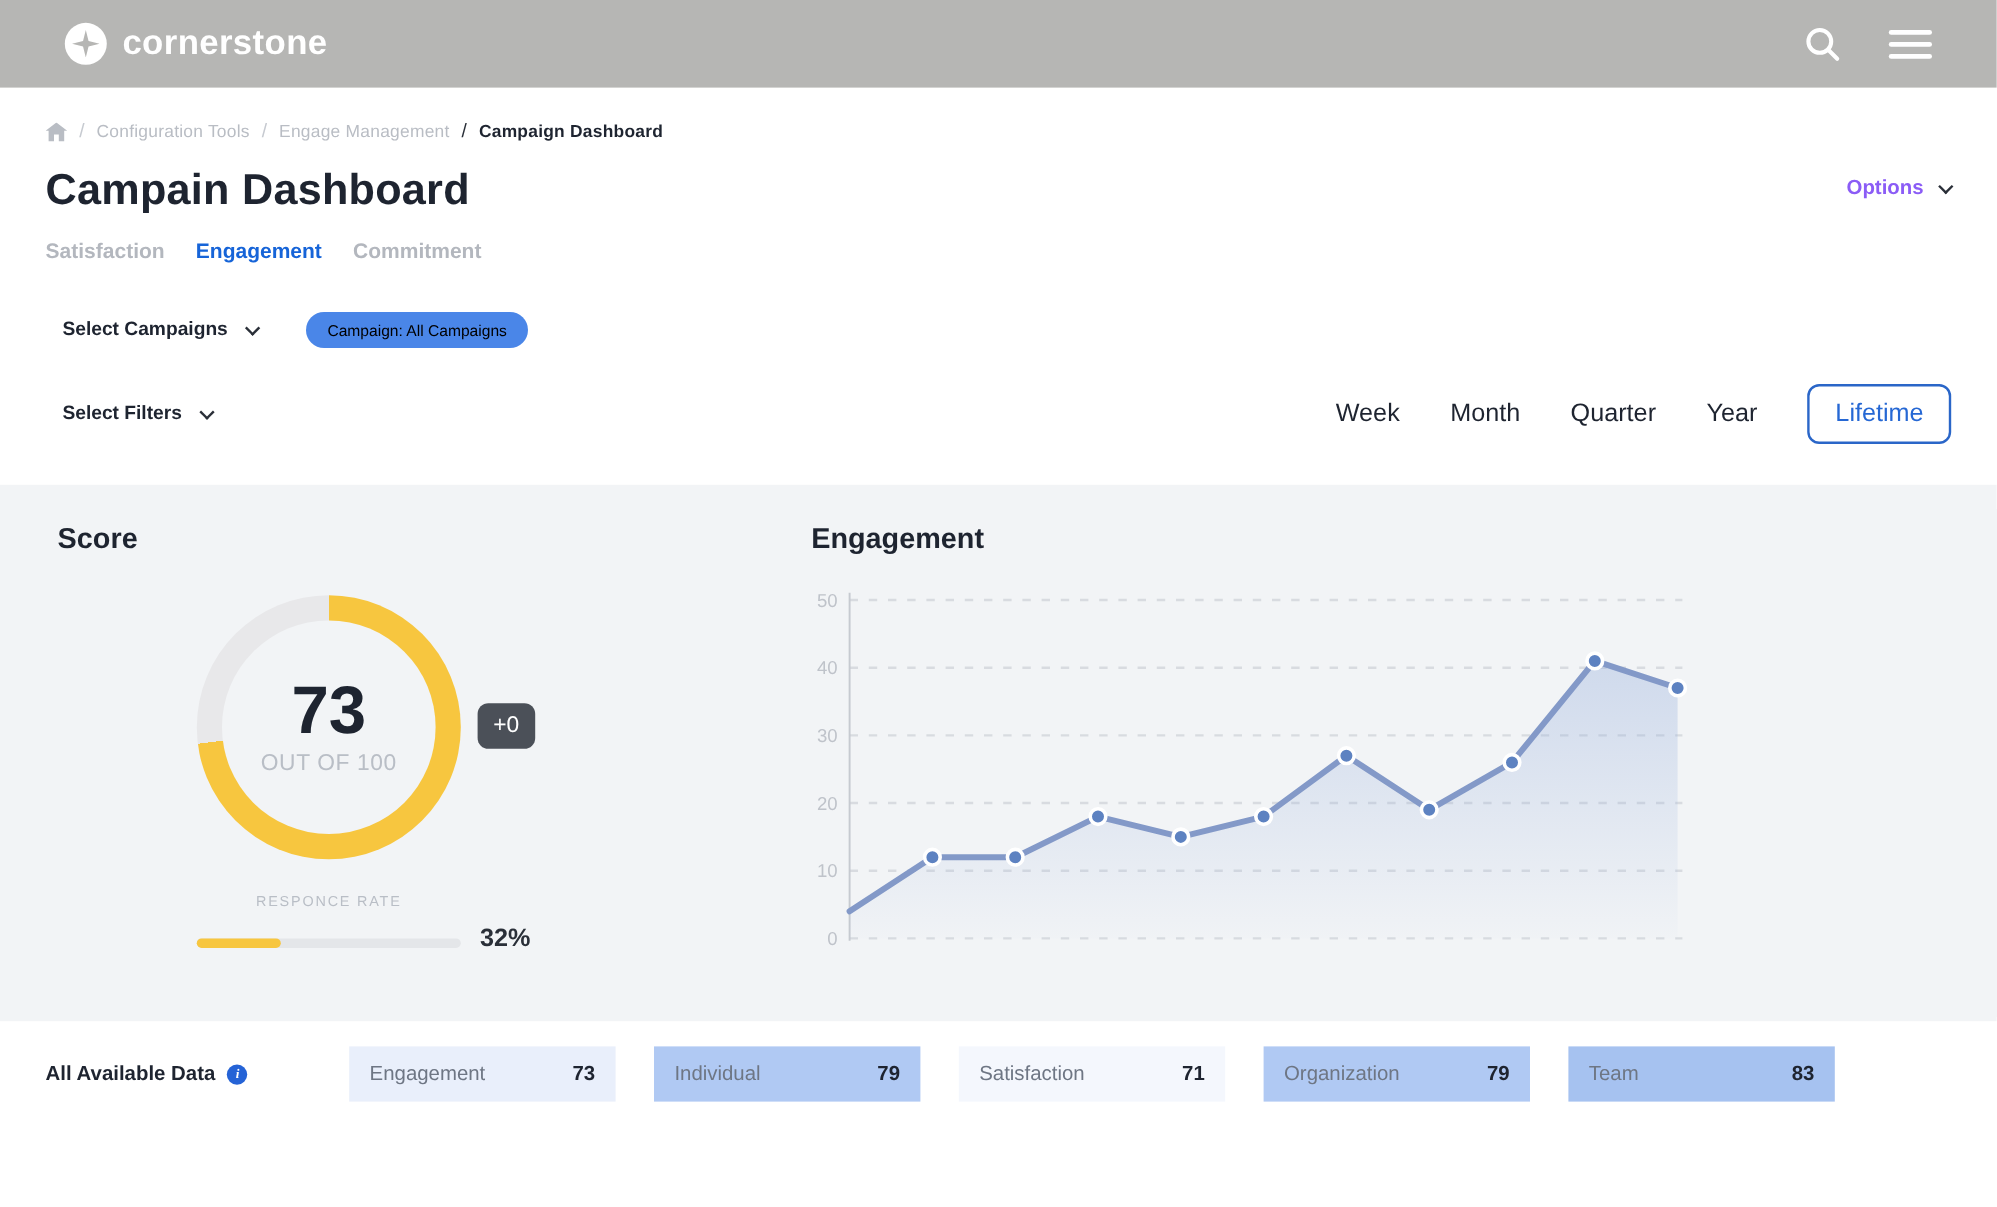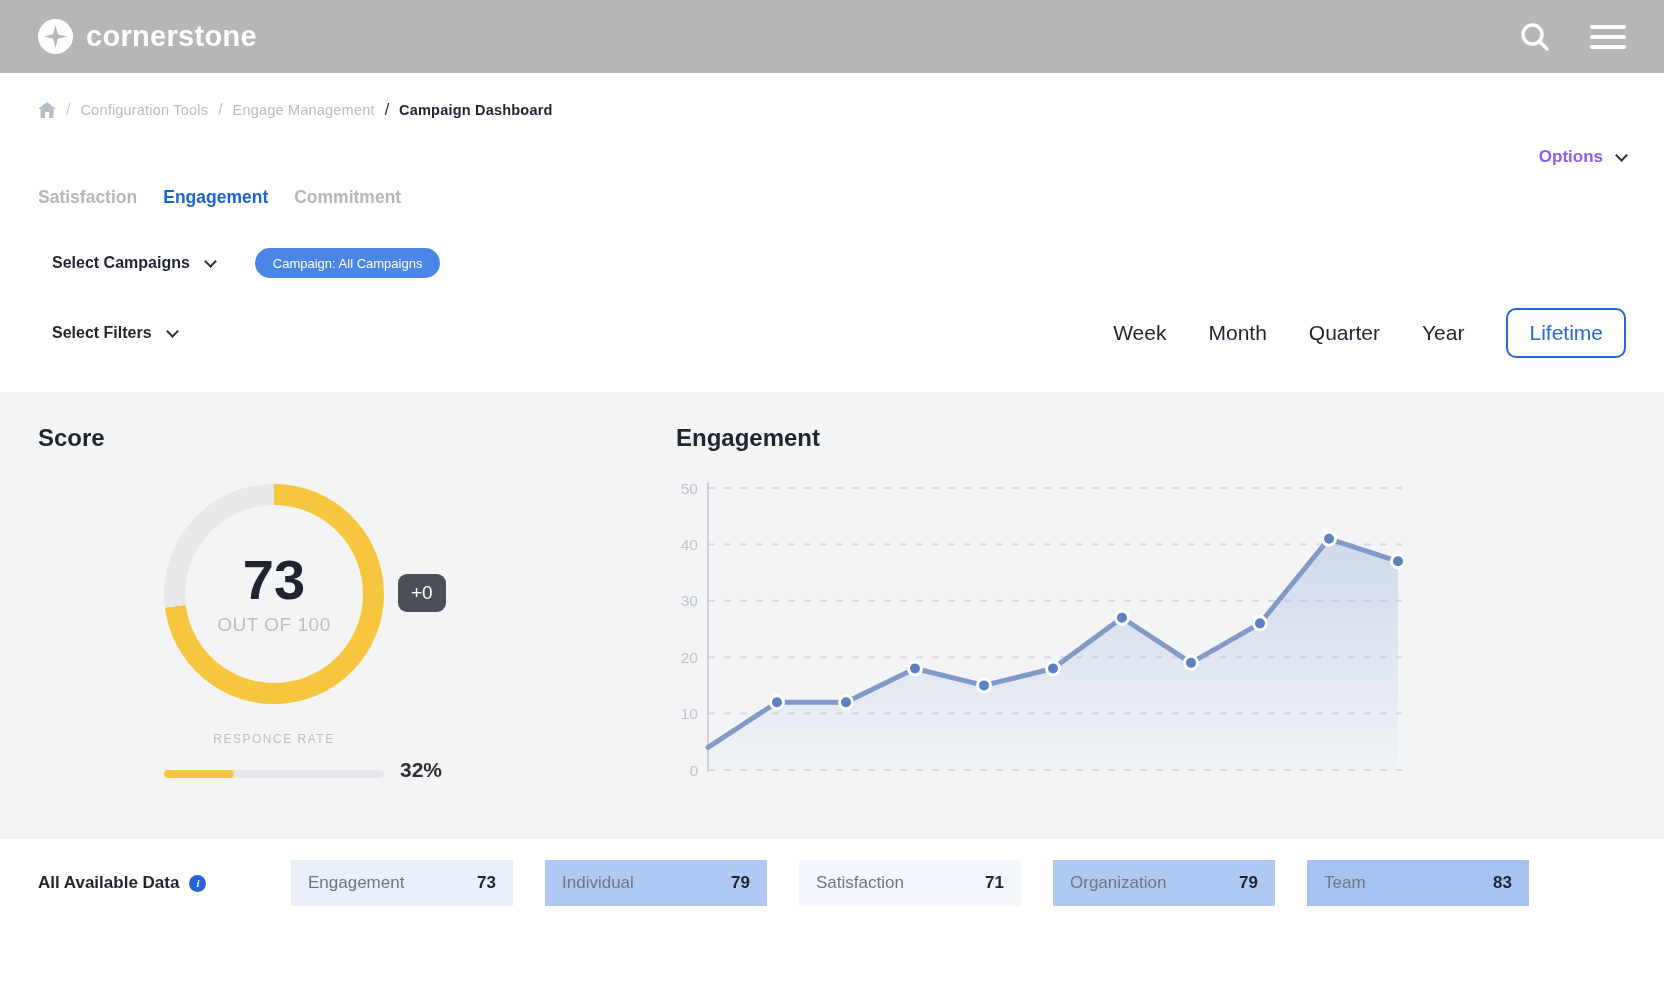--- a/index.html
+++ b/index.html
@@ -1,20 +1,20 @@
 <!DOCTYPE html>
 <html><head>
 <meta charset="utf-8">
 <style>
   * { margin:0; padding:0; box-sizing:border-box; }
   html,body { width:1664px; height:1006px; background:#ffffff; overflow:hidden;
               font-family:"Liberation Sans", sans-serif; color:#1e2430; }
 
   
-  .topbar { height:73px; background:#b6b6b4; display:flex; align-items:center; padding:0 38px; }
+  .topbar { height:73px; background:#b6b6b4; display:flex; align-items:center; padding:0 54px; }
   .logo-wrap { display:flex; align-items:center; gap:13px; }
   .logo-circle { position:relative; width:35px; height:35px; border-radius:50%; background:#ffffff; }
   .logo-star { position:absolute; left:6px; top:6px; width:23px; height:23px; background:#b6b6b4;
                clip-path:polygon(50% 0%, 60% 40%, 100% 50%, 60% 60%, 50% 100%, 40% 60%, 0% 50%, 40% 40%); }
   .brand { color:#ffffff; font-size:29px; font-weight:700; letter-spacing:.3px; }
   .topbar-right { margin-left:auto; display:flex; align-items:center; gap:38px; }
   .icon-btn { background:none; border:none; cursor:pointer; display:flex; align-items:center; }
   .burger { display:flex; flex-direction:column; gap:6px; }
   .burger span { width:36px; height:4px; background:#ffffff; border-radius:2px; }
 
@@ -38,32 +38,32 @@
   .tabs { display:flex; gap:26px; padding:20px 38px 0 38px; }
   .tab { background:none; border:none; cursor:pointer; font-size:17.5px; font-weight:700; color:#b3b7be; }
   .tab.active { color:#1664d8; }
 
   
   .ctrl-row { display:flex; align-items:center; padding:0 38px; }
   .ctrl-row.campaigns { margin-top:40px; }
   .ctrl-row.filters { margin-top:30px; }
   .select-label { display:flex; align-items:center; gap:16px; background:none; border:none; cursor:pointer;
                   font-size:16px; font-weight:700; color:#1e2430; margin-left:14px; }
-  .pill { border:none; cursor:pointer; background:#4a86e8; color:#ffffff; font-size:13px; font-weight:500;
+  .pill { border:none; cursor:pointer; background:#4a86e8; color:#000000; font-size:13px; font-weight:500;
           height:30px; padding:0 18px; border-radius:15px; white-space:nowrap; font-family:"Liberation Sans",sans-serif; }
   .pill-group { display:flex; gap:13px; margin-left:40px; }
   .pill-group.filters-pills { margin-left:42px; }
   .time-group { margin-left:auto; display:flex; align-items:center; gap:42px; }
   .time-opt { background:none; border:none; cursor:pointer; font-size:21px; font-weight:400; color:#1e2430; }
   .time-opt.selected { color:#2668d4; border:2px solid #2a66c8; border-radius:10px; padding:11px 21px; }
 
   
   .panel { position:relative; margin-top:34px; height:447px; background:#f2f4f6; }
   .section-heading { position:absolute; font-size:24px; font-weight:700; color:#1e2430; }
-  #score-heading { left:38px; top:32px; }
+  #score-heading { left:48px; top:32px; }
   #engagement-heading { left:676px; top:32px; }
 
   .donut { position:absolute; left:164px; top:92px; width:220px; height:220px; border-radius:50%; }
   .donut-hole { position:absolute; left:21px; top:21px; width:178px; height:178px; border-radius:50%;
                 background:#f2f4f6; display:flex; flex-direction:column; align-items:center; justify-content:center; }
   .donut-score { font-size:56px; font-weight:700; color:#1e2430; line-height:1; }
   .donut-sub { font-size:19px; color:#b9bec6; letter-spacing:.5px; margin-top:6px; }
   .delta-badge { position:absolute; left:398px; top:182px; background:#4b5058; color:#ffffff; font-size:19px;
                  border:none; border-radius:9px; padding:8px 13px; cursor:pointer; }
 
@@ -122,20 +122,21 @@
   </a>
   <span class="sep">/</span>
   <a href="#" class="crumb">Configuration Tools</a>
   <span class="sep">/</span>
   <a href="#" class="crumb">Engage Management</a>
   <span class="sep dark">/</span>
   <span class="crumb current">Campaign Dashboard</span>
 </nav>
 
 <div class="title-row">
+  <h1 class="page-title">Campain Dashboard</h1>
   <button class="options">
     <span>Options</span>
     <span class="chev"></span>
   </button>
 </div>
 
 <div class="tabs">
   <button class="tab">Satisfaction</button>
   <button class="tab active">Engagement</button>
   <button class="tab">Commitment</button>

